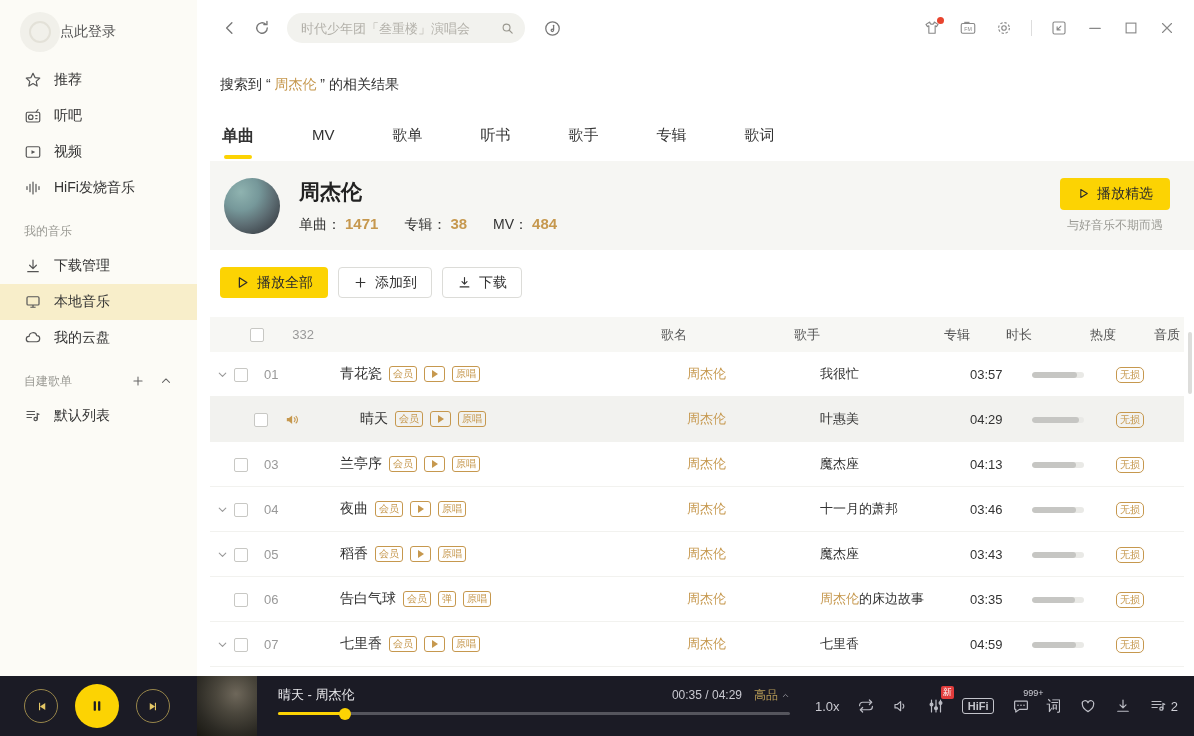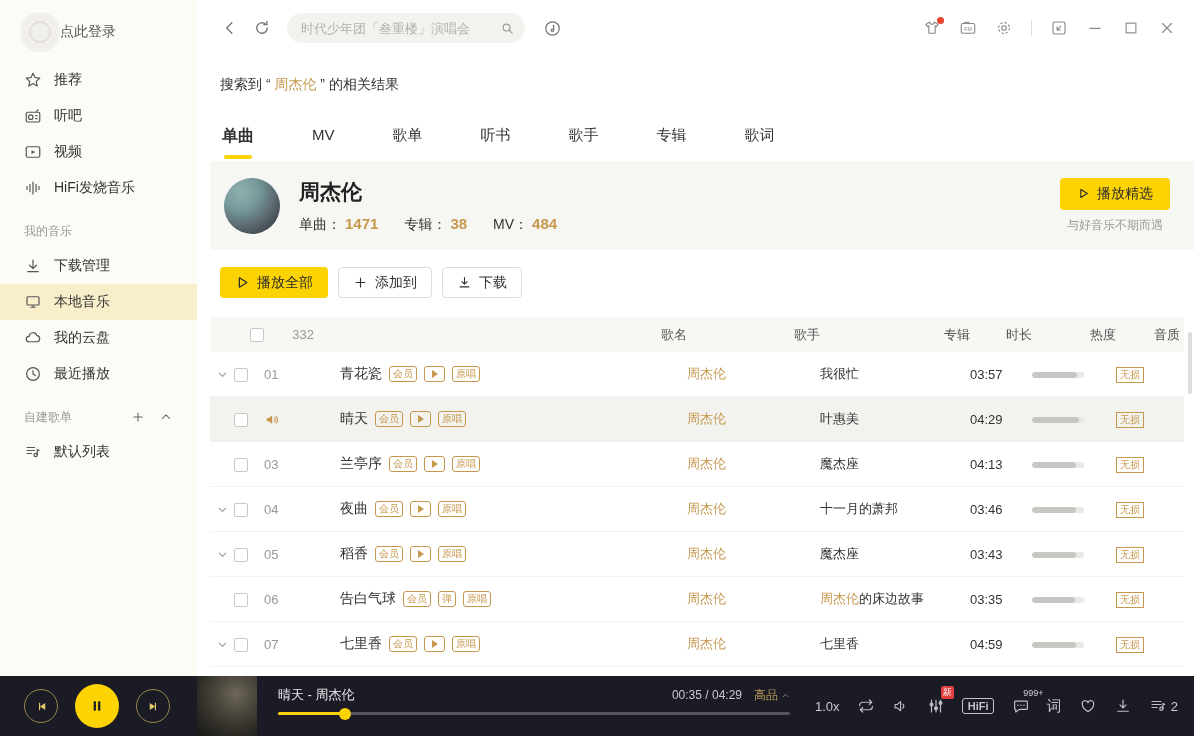--- a/index.html
+++ b/index.html
@@ -67,38 +67,38 @@
   .actions{position:absolute;left:23px;top:267px;display:flex;gap:10px;}
   .btn{display:inline-flex;align-items:center;gap:7px;height:31px;border-radius:4px;font-size:14px;cursor:pointer;font-family:inherit;}
   .btn-yellow{background:var(--accent);border:none;color:#2b2b2b;padding:0 15px;}
   .btn-plain{background:#fff;border:1px solid #dcdcd8;color:#333;padding:0 14px;}
   .btn .bicon{width:15px;height:15px;}
 
   
   .songlist{position:absolute;left:13px;right:10px;top:317px;bottom:0;overflow:hidden;}
   .trow{display:grid;grid-template-columns:24px 30px 50px 1fr 133px 150px 62px 84px 64px;align-items:center;height:45px;border-bottom:1px solid #f2f2ef;padding-right:4px;}
   .thead{height:35px;background:#f7f7f4;color:#555;font-size:13px;border-bottom:none;text-align:right;}
-  .trow.playing{background:#f2f2ef;border-bottom-color:#f2f2ef;}
+  .trow.playing{background:#f2f2ef;border-bottom-color:#f2f2ef;padding-left:20px;}
   .cell{min-width:0;}
   .chev{display:flex;justify-content:center;color:#999;cursor:pointer;}
   .chev svg{width:13px;height:13px;}
   .cbx{display:inline-block;width:14px;height:14px;border:1px solid #c8c8c4;border-radius:2px;background:#fff;cursor:pointer;vertical-align:middle;}
   .num{color:#999;font-size:13px;}
   .title-cell{display:flex;align-items:center;white-space:nowrap;overflow:hidden;}
   .ttl{font-size:14px;color:#333;margin-left:26px;}
   .badge{flex:0 0 auto;margin-left:7px;font-size:10px;line-height:14px;height:16px;padding:0 3px;border:1px solid var(--gold);border-radius:3px;color:var(--gold);display:inline-flex;align-items:center;}
   .badge-mv{width:21px;justify-content:center;cursor:pointer;}
   .tri{width:0;height:0;border-left:6px solid var(--gold);border-top:4px solid transparent;border-bottom:4px solid transparent;}
   .gold{color:var(--gold);}
   .artist-cell{font-size:13px;cursor:pointer;white-space:nowrap;overflow:hidden;}
   .album-cell{font-size:13px;color:#333;cursor:pointer;white-space:nowrap;overflow:hidden;}
   .dur{font-size:13px;color:#333;}
   .heat-track{display:inline-block;width:52px;height:6px;border-radius:3px;background:#e9e9e6;overflow:hidden;vertical-align:middle;}
   .heat-fill{display:block;height:100%;border-radius:3px;background:#c6c6c3;}
-  .qbadge{display:inline-block;font-size:10px;line-height:14px;height:16px;padding:0 3px;border:1px solid var(--gold);border-radius:0;color:var(--gold);}
+  .qbadge{display:inline-block;font-size:10px;line-height:14px;height:16px;padding:0 3px;border:1px solid var(--gold);border-radius:5px;color:var(--gold);}
   .speaker{color:var(--gold);width:17px;height:17px;}
   .scroll-thumb{position:absolute;right:2px;top:332px;width:4px;height:62px;border-radius:2px;background:#dddddb;cursor:pointer;}
 
   
   .player{position:absolute;left:0;right:0;bottom:0;height:60px;background:var(--player-bg);}
   .pctrl{position:absolute;top:50%;transform:translateY(-50%);display:flex;align-items:center;justify-content:center;border-radius:50%;cursor:pointer;}
   .pc-prev{left:24px;width:34px;height:34px;border:1px solid #97854a;color:#e4c766;}
   .pc-next{left:136px;width:34px;height:34px;border:1px solid #97854a;color:#e4c766;}
   .pc-play{left:75px;width:44px;height:44px;background:var(--accent);color:#1b1b25;}
   .pc-prev svg,.pc-next svg{width:15px;height:15px;}
@@ -191,29 +191,20 @@
     <span class="slabel">本地音乐</span>
   </div>
   <div class="side-item">
     <span class="sicon">
         <svg viewBox="0 0 24 24" fill="none" stroke="currentColor" stroke-width="1.6" stroke-linejoin="round">
           <path d="M6.5 17a3.6 3.6 0 01.3-7.2A5.2 5.2 0 0117 8.8 3.8 3.8 0 0116.7 17z"></path>
         </svg>
       </span>
     <span class="slabel">我的云盘</span>
   </div>
-  <div class="side-item">
-    <span class="sicon">
-        <svg viewBox="0 0 24 24" fill="none" stroke="currentColor" stroke-width="1.6" stroke-linecap="round">
-          <circle cx="12" cy="12" r="8.5"></circle>
-          <path d="M12 7.5V12l3 2"></path>
-        </svg>
-      </span>
-    <span class="slabel">最近播放</span>
-  </div>
 
   <div class="side-section">
     <span>自建歌单</span>
     <span class="spacer"></span>
     <span class="sec-icon">
         <svg viewBox="0 0 24 24" fill="none" stroke="currentColor" stroke-width="1.8" stroke-linecap="round">
           <path d="M12 5v14M5 12h14"></path>
         </svg>
       </span>
     <span class="sec-icon">

